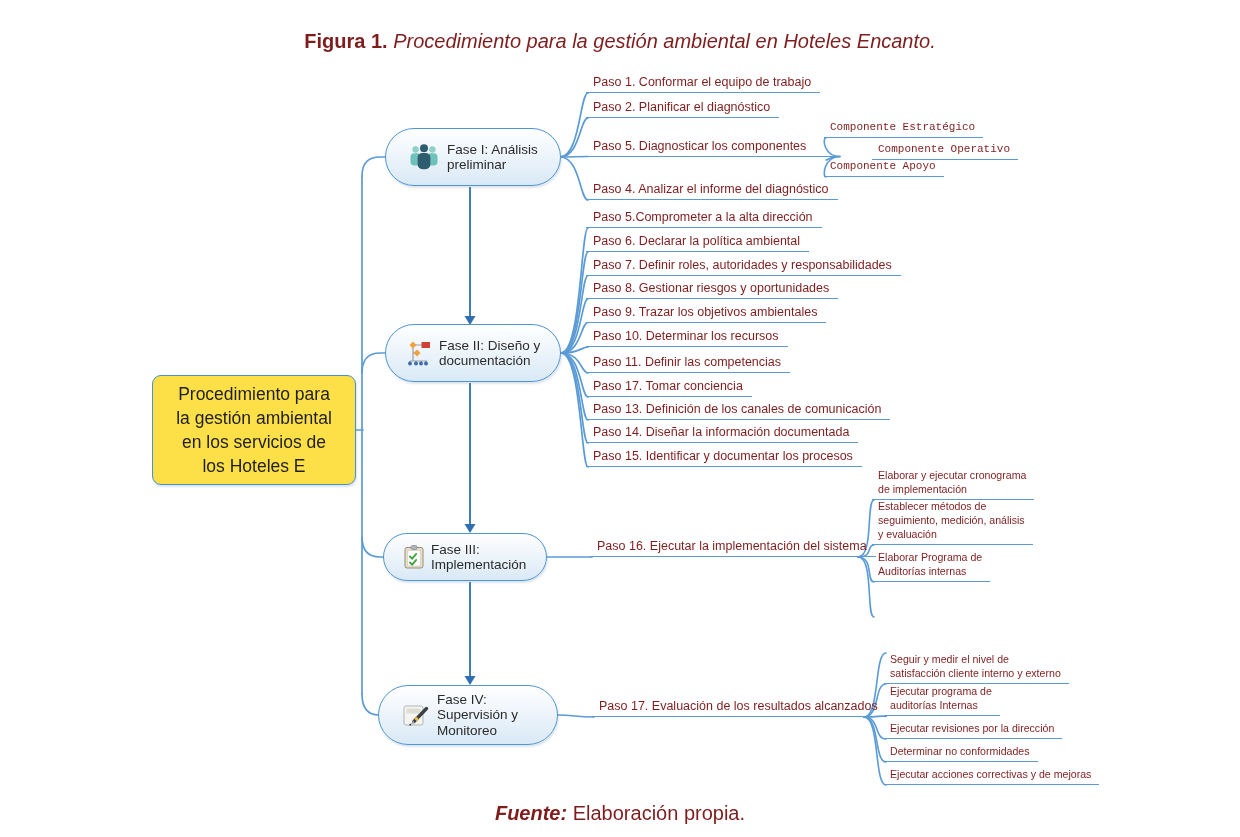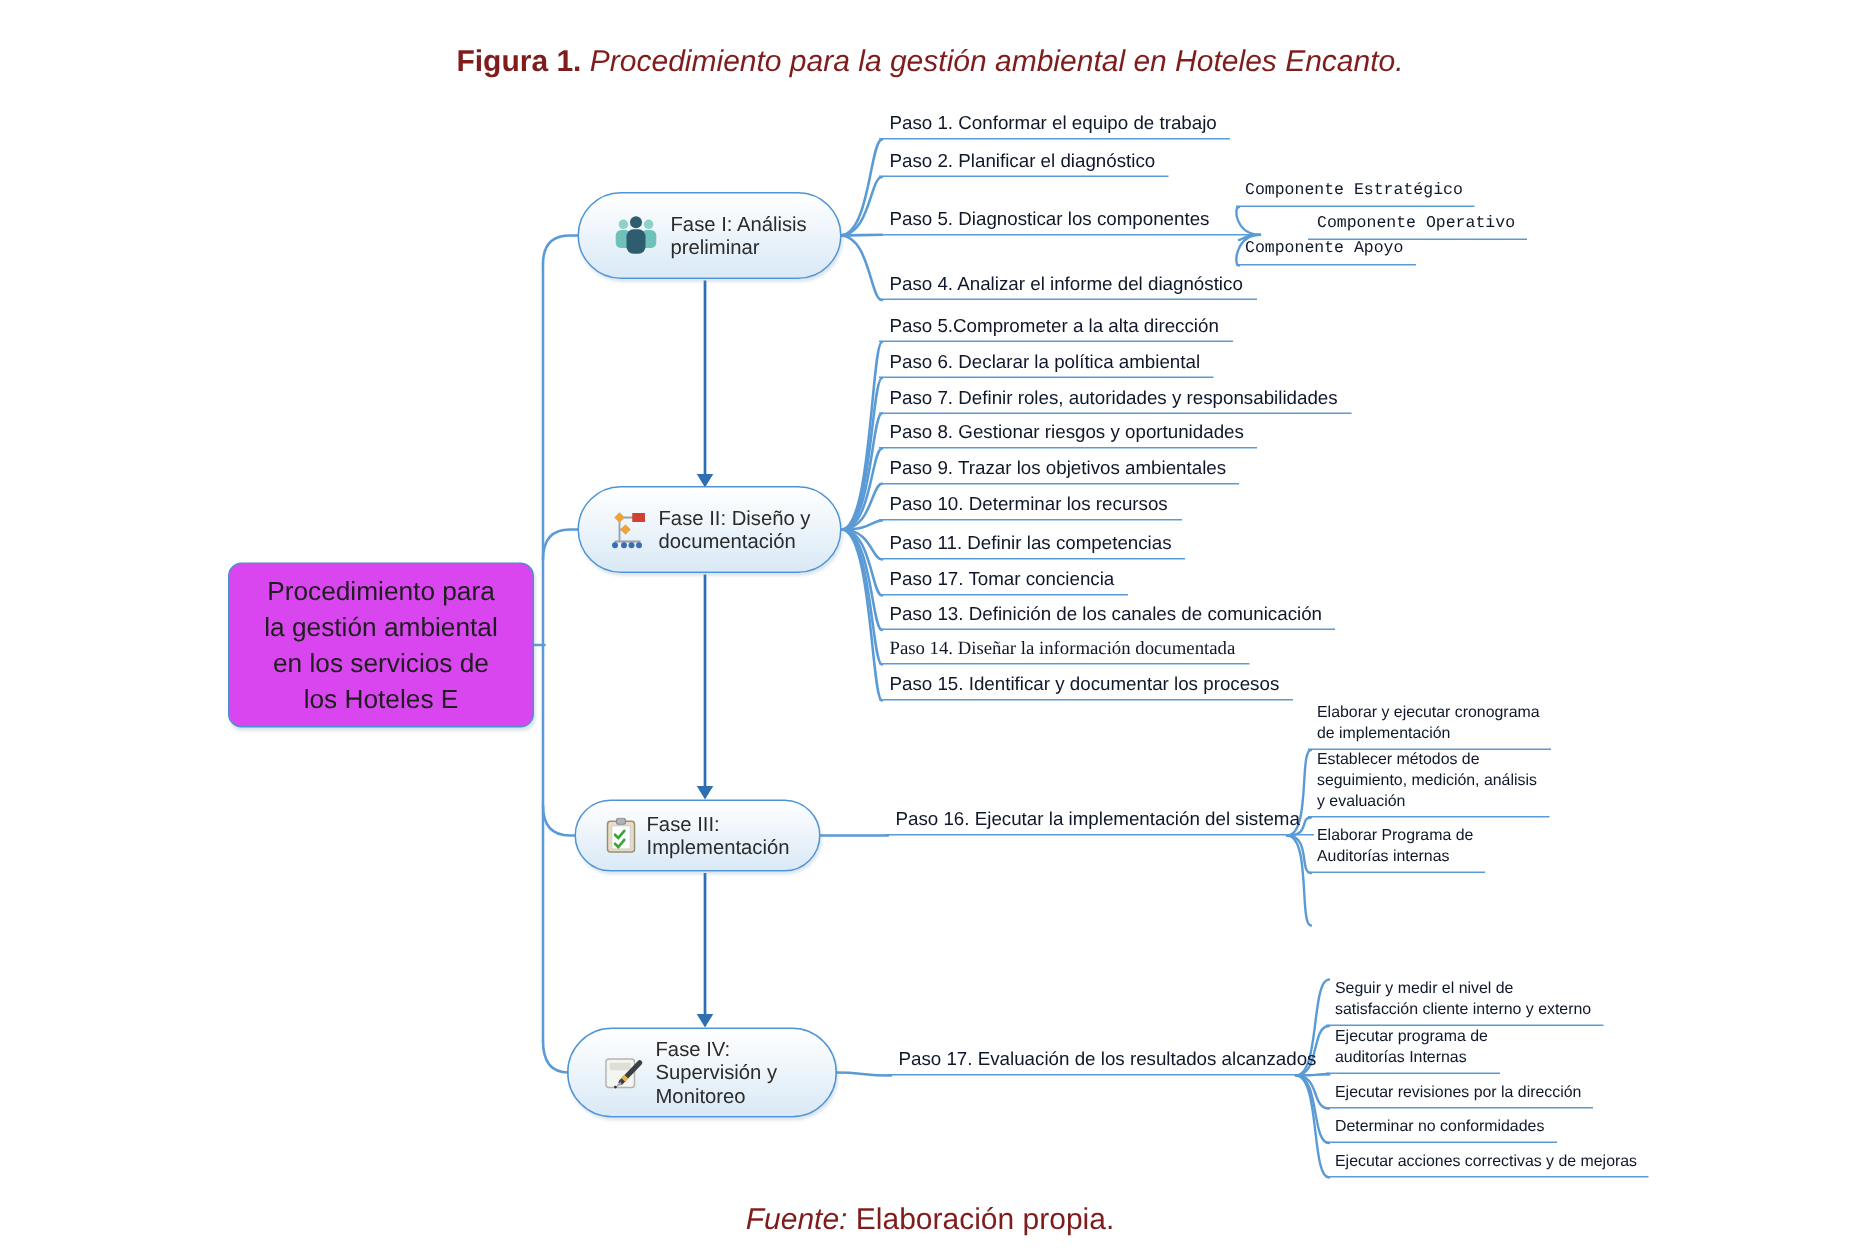--- a/index.html
+++ b/index.html
@@ -4,31 +4,31 @@
 <style>
   html,body{margin:0;padding:0;background:#ffffff;}
   #page{position:relative;width:1240px;height:837px;background:#ffffff;overflow:hidden;
         font-family:"Liberation Sans","DejaVu Sans",sans-serif;color:#2b2b2b;}
   #connectors{position:absolute;left:0;top:0;z-index:0;}
   .caption{position:absolute;left:0;width:100%;text-align:center;z-index:3;font-size:20px;color:#7f1d1d;}
   #fig-title{top:30px;}
   #fig-source{top:802px;}
   .cap-bold{font-weight:bold;}
   .cap-italic{font-style:italic;}
-  .cap-bolditalic{font-weight:normal;font-style:italic;}
+  .cap-bolditalic{font-weight:bold;font-style:italic;}
   #root-node{position:absolute;left:152px;top:375px;width:204px;height:110px;box-sizing:border-box;
-     background:#d946ef;border:1.6px solid #4a90d2;border-radius:9px;display:flex;align-items:center;
+     background:#fde047;border:1.6px solid #4a90d2;border-radius:9px;display:flex;align-items:center;
      justify-content:center;text-align:center;font-size:17.5px;line-height:24px;white-space:pre-line;
      color:#1e1e1e;z-index:2;box-shadow:1px 2px 2px rgba(120,150,180,.25);}
   .phase-node{position:absolute;box-sizing:border-box;border:1.6px solid #4f94d4;border-radius:30px;
      background:linear-gradient(180deg,#ffffff 0%,#eef5fb 45%,#d9e9f6 100%);display:flex;align-items:center;
      z-index:2;box-shadow:1px 2px 2px rgba(120,150,180,.25);}
   .phase-label{font-size:13.5px;line-height:15.5px;white-space:pre-line;color:#2b2b2b;}
   .phase-icon{flex:0 0 auto;margin-right:7px;display:block;}
-  .lbl{position:absolute;z-index:1;border-bottom:1.6px solid #5b9bd5;color:#0f172a;}
+  .lbl{position:absolute;z-index:1;border-bottom:1.6px solid #5b9bd5;color:#7f1d1d;}
   .step{font-size:12.5px;line-height:14px;white-space:nowrap;padding:0 9px 3px 7px;}
   .comp{font-size:11px;line-height:13px;white-space:nowrap;padding:0 8px 3px 6px;font-family:Liberation Mono, monospace;}
   .sub{font-size:10.6px;line-height:14px;white-space:pre-line;padding:0 8px 3px 6px;}
 </style>
 </head>
 <body>
 
 <div id="page">
 
   <div id="fig-title" class="caption">
@@ -172,21 +172,21 @@
 
   <div class="lbl step" style="left:586px;bottom:609px;margin-top:28px;">Paso 5.Comprometer a la alta dirección</div>
   <div class="lbl step" style="left:586px;bottom:585px;">Paso 6. Declarar la política ambiental</div>
   <div class="lbl step" style="left:586px;bottom:561px;">Paso 7. Definir roles, autoridades y responsabilidades</div>
   <div class="lbl step" style="left:586px;bottom:538px;">Paso 8. Gestionar riesgos y oportunidades</div>
   <div class="lbl step" style="left:586px;bottom:514px;">Paso 9. Trazar los objetivos ambientales</div>
   <div class="lbl step" style="left:586px;bottom:490px;">Paso 10. Determinar los recursos</div>
   <div class="lbl step" style="left:586px;bottom:464px;">Paso 11. Definir las competencias</div>
   <div class="lbl step" style="left:586px;bottom:440px;">Paso 17. Tomar conciencia</div>
   <div class="lbl step" style="left:586px;bottom:417px;">Paso 13. Definición de los canales de comunicación</div>
-  <div class="lbl step" style="left:586px;bottom:394px;font-family:Liberation Serif, serif;">Paso 14. Diseñar la información documentada</div>
+  <div class="lbl step" style="left:586px;bottom:394px;">Paso 14. Diseñar la información documentada</div>
   <div class="lbl step" style="left:586px;bottom:370px;">Paso 15. Identificar y documentar los procesos</div>
 
   <div class="lbl step" style="left:590px;bottom:280px;min-width:268px;box-sizing:border-box;">Paso 16. Ejecutar la implementación del sistema</div>
   <div class="lbl sub" style="left:872px;bottom:337px;">Elaborar y ejecutar cronograma
 de implementación</div>
   <div class="lbl sub" style="left:872px;bottom:292px;">Establecer métodos de
 seguimiento, medición, análisis
 y evaluación</div>
   <div class="lbl sub" style="left:872px;bottom:255px;">Elaborar Programa de
 Auditorías internas</div>

